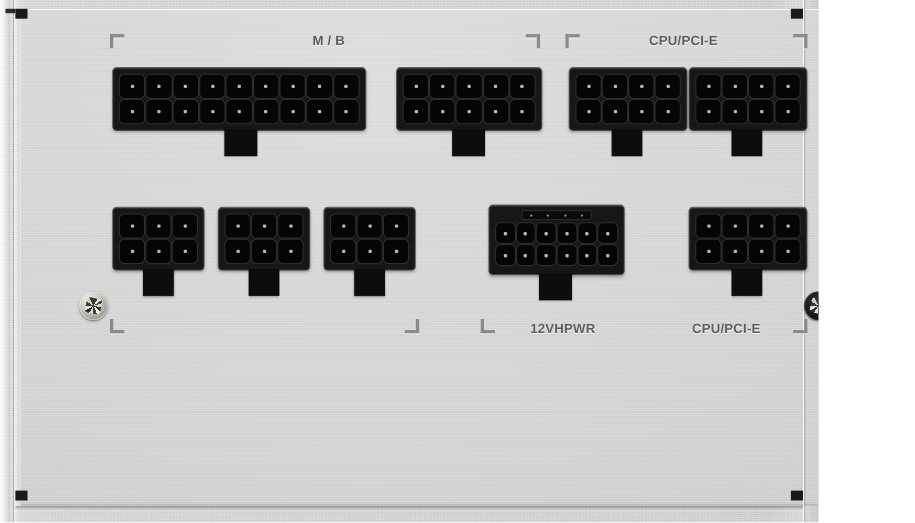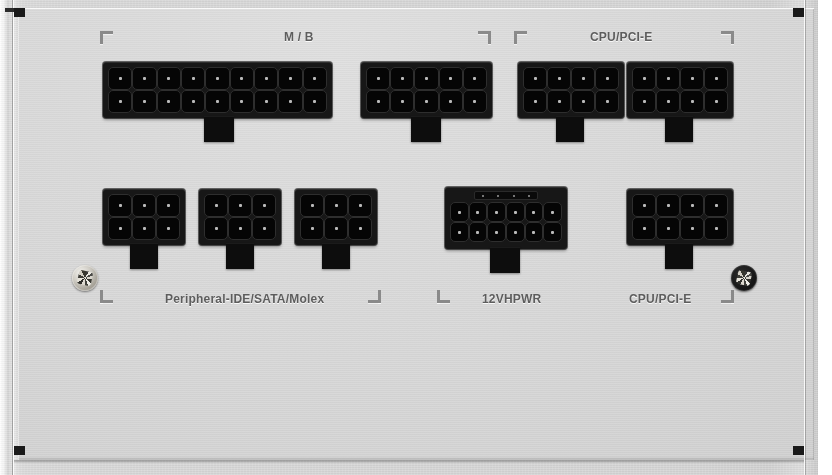--- a/index.html
+++ b/index.html
@@ -4,21 +4,21 @@
 <style>
   html,body{margin:0;padding:0;background:#ffffff;}
   body{
     width:832px;height:475px;overflow:hidden;
     font-family:"Liberation Sans", sans-serif;
   }
 
   
   #panel{
     position:relative;
-    width:818px;height:475px;
+    width:744px;height:475px;
     background:
       linear-gradient(90deg,#ffffff 0px,#f2f2f2 4px,#d2d2d2 8px,#e9e9e9 13px,#dcdcdc 18px,#d8d8d8 26px,#d6d6d6 60px,#d4d4d4 50%,#d3d3d3 86%,#cfcfcf 94%,#dcdcdc 98%,#c9c9c9 100%);
     box-sizing:border-box;
     overflow:hidden;
   }
   
   #panel::before{
     content:"";position:absolute;inset:0;pointer-events:none;
     background-image:
       repeating-linear-gradient(0deg, rgba(255,255,255,.22) 0 1px, rgba(0,0,0,.035) 1px 2px),
@@ -205,21 +205,20 @@
       <i class="h"></i>
       <i class="v"></i>
     </div>
   <div class="mark br" style="left:721px;top:290px;">
       <i class="h"></i>
       <i class="v"></i>
     </div>
 
   <div class="lbl" style="left:284px;top:30px;">M / B</div>
   <div class="lbl" style="left:590px;top:30px;">CPU/PCI-E</div>
-  <div class="lbl" style="left:165px;top:292px;">Peripheral-IDE/SATA/Molex</div>
   <div class="lbl" style="left:482px;top:292px;">12VHPWR</div>
   <div class="lbl" style="left:629px;top:292px;">CPU/PCI-E</div>
 
   <div class="conn" style="left:103px;top:62px;">
     <div class="shell" style="width:229px;height:56px;">
       <div class="grid" style="grid-template-columns:repeat(9,1fr);grid-template-rows:repeat(2,1fr);height:100%;">
         <div class="pin"></div>
           <div class="pin"></div>
           <div class="pin"></div>
         <div class="pin"></div>

